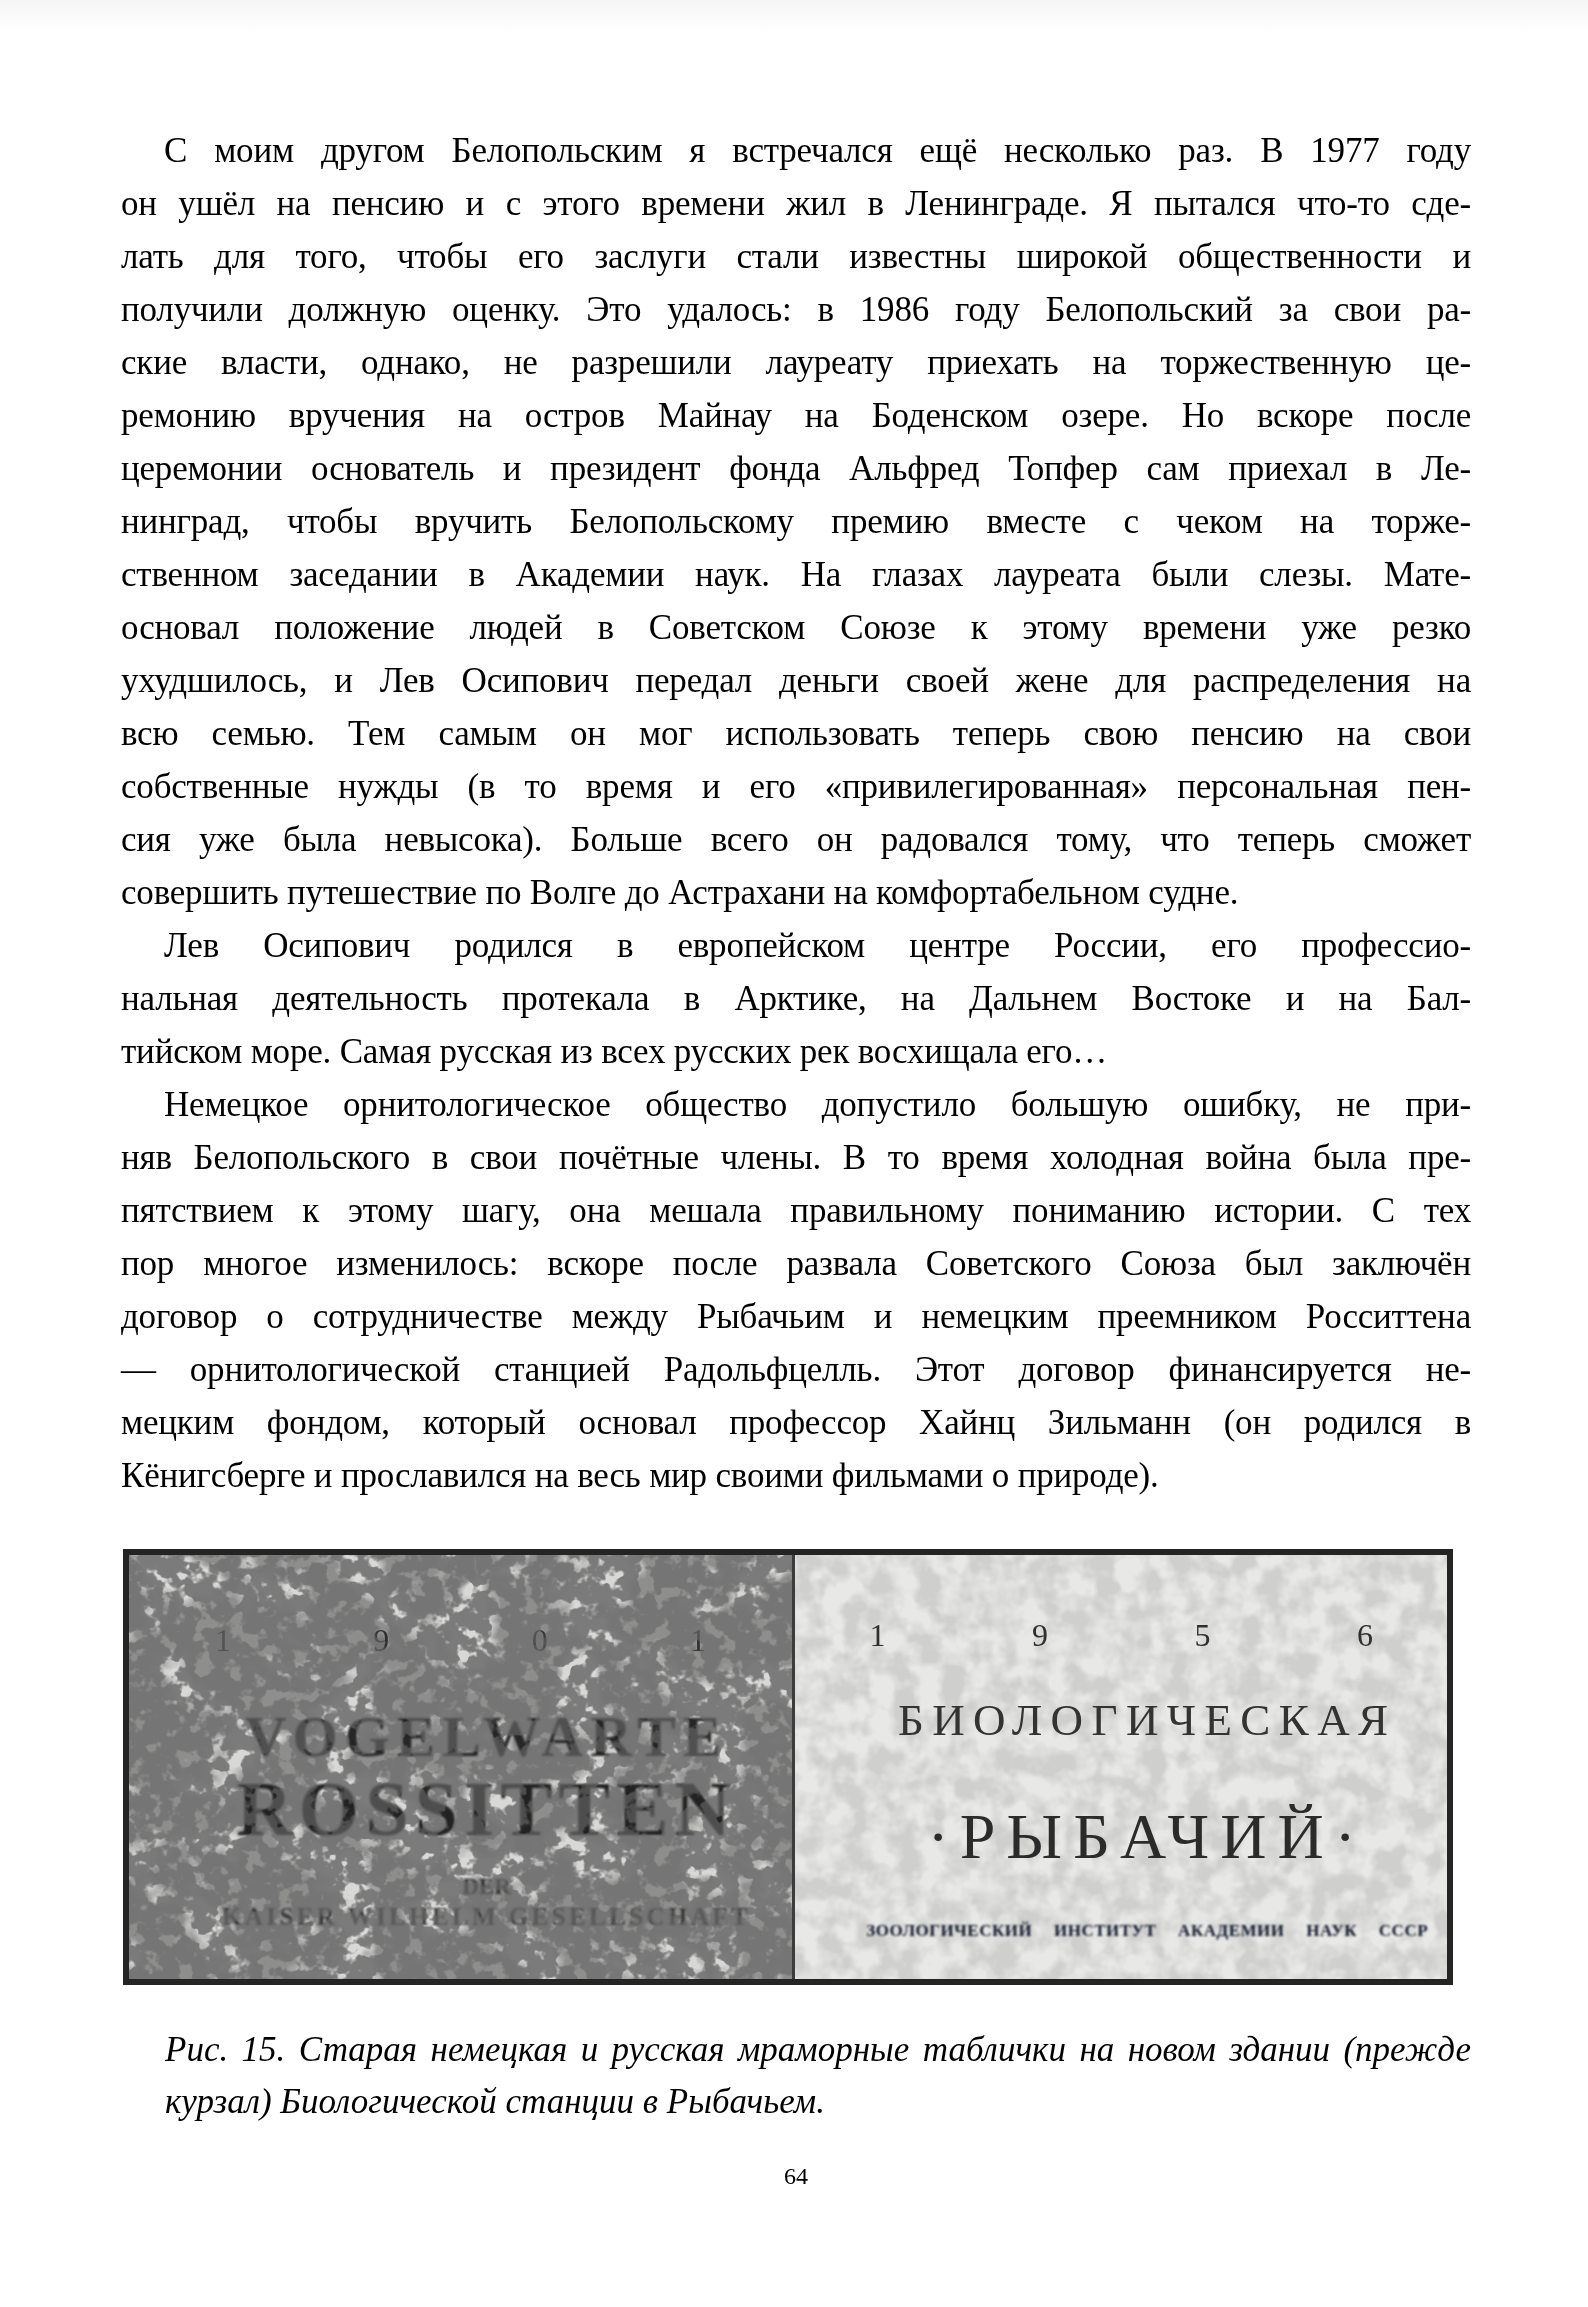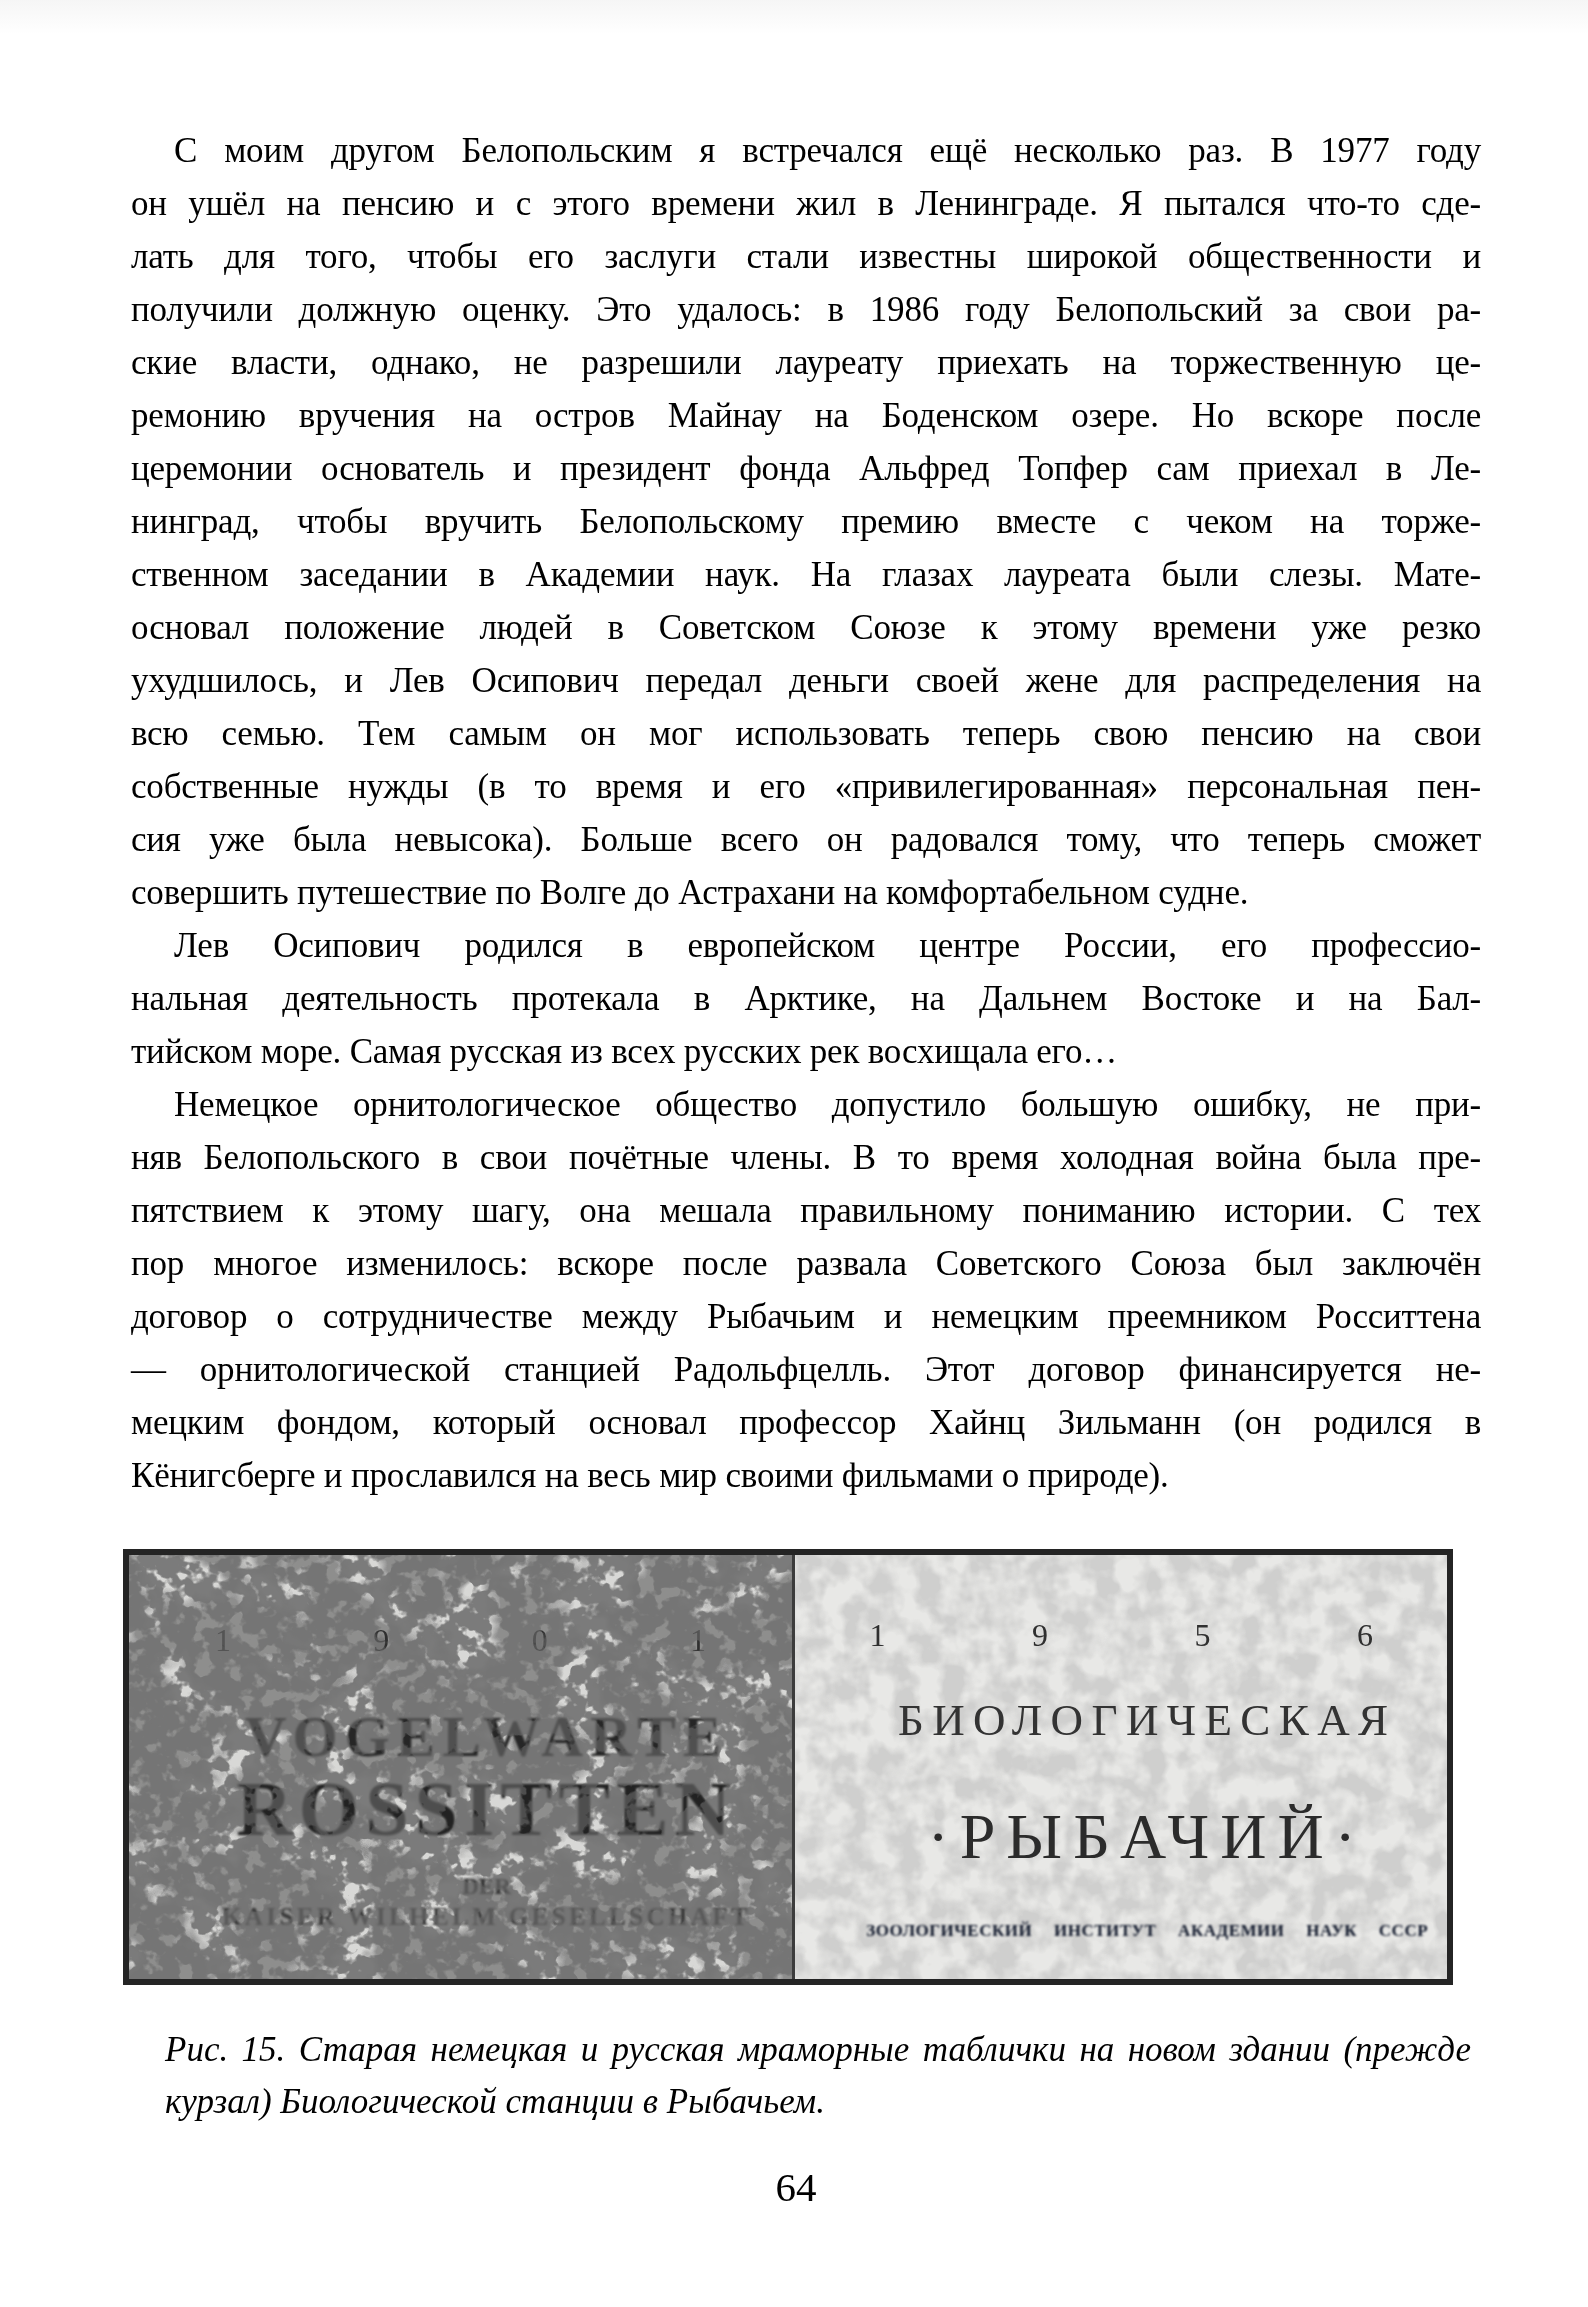--- a/index.html
+++ b/index.html
@@ -1,21 +1,21 @@
 <!DOCTYPE html>
 <html style="font-size:8px"><head>
 <meta charset="utf-8">
 <style>
   html,body{margin:0;padding:0;background:#ffffff;}
   .page{position:relative;width:1588px;height:2307px;background:#ffffff;overflow:hidden;
         font-family:"Liberation Serif","DejaVu Serif",serif;color:#000;}
   .scan-smudge{position:absolute;left:0;top:0;width:100%;height:34px;
         background:linear-gradient(#ececec,#ffffff);opacity:.5;}
   
-  .text-block{position:absolute;left:131px;top:124px;width:1350px;font-size:35px;line-height:53px;
+  .text-block{position:absolute;left:121px;top:124px;width:1350px;font-size:35px;line-height:53px;
         letter-spacing:-0.2px;}
   .line{text-align:justify;text-align-last:justify;height:53px;white-space:nowrap;}
   .line.first{text-indent:43px;}
   .line.last{text-align-last:left;}
   
   .photo{position:absolute;left:123px;top:1549px;width:1330px;height:436px;margin:0;
         border:6px solid #242424;box-sizing:border-box;display:flex;background:#e3e3e2;}
   .plaque{position:relative;height:100%;overflow:hidden;}
   .plaque-left{width:663px;background:#d8d8d6;}
   .plaque-right{flex:1;background:#e8e8e6;}
@@ -33,21 +33,21 @@
   .r-title1{top:139px;font-size:45px;letter-spacing:8.4px;color:#333;filter:blur(0.5px);}
   .r-title2{top:193px;font-size:45px;letter-spacing:10px;color:#333;filter:blur(0.5px);}
   .r-title3{top:245px;font-size:64px;letter-spacing:11px;color:#2b2b2b;filter:blur(0.5px);}
   .r-footer{top:366px;font-size:17px;font-weight:bold;word-spacing:17px;letter-spacing:0.5px;
         color:#0f172a;filter:blur(0.9px);}
   
   .caption{position:absolute;left:121px;top:2024px;width:1350px;font-size:35px;line-height:52px;
         font-style:italic;}
   .cap-line{text-align:justify;text-align-last:justify;white-space:nowrap;margin-left:44px;}
   .cap-line.last{text-align-last:left;}
-  .page-number{position:absolute;left:121px;top:2163px;width:1350px;text-align:center;font-size:41px;}
+  .page-number{position:absolute;left:121px;top:2163px;width:1350px;text-align:center;font-size:24px;}
   .defs-svg{position:absolute;width:0;height:0;}
 </style>
 </head>
 <body>
 
 <div class="page">
   <div class="scan-smudge"></div>
 
   <div class="text-block" id="text-block">
       <div class="line first">С моим другом Белопольским я встречался ещё несколько раз. В 1977 году</div>

